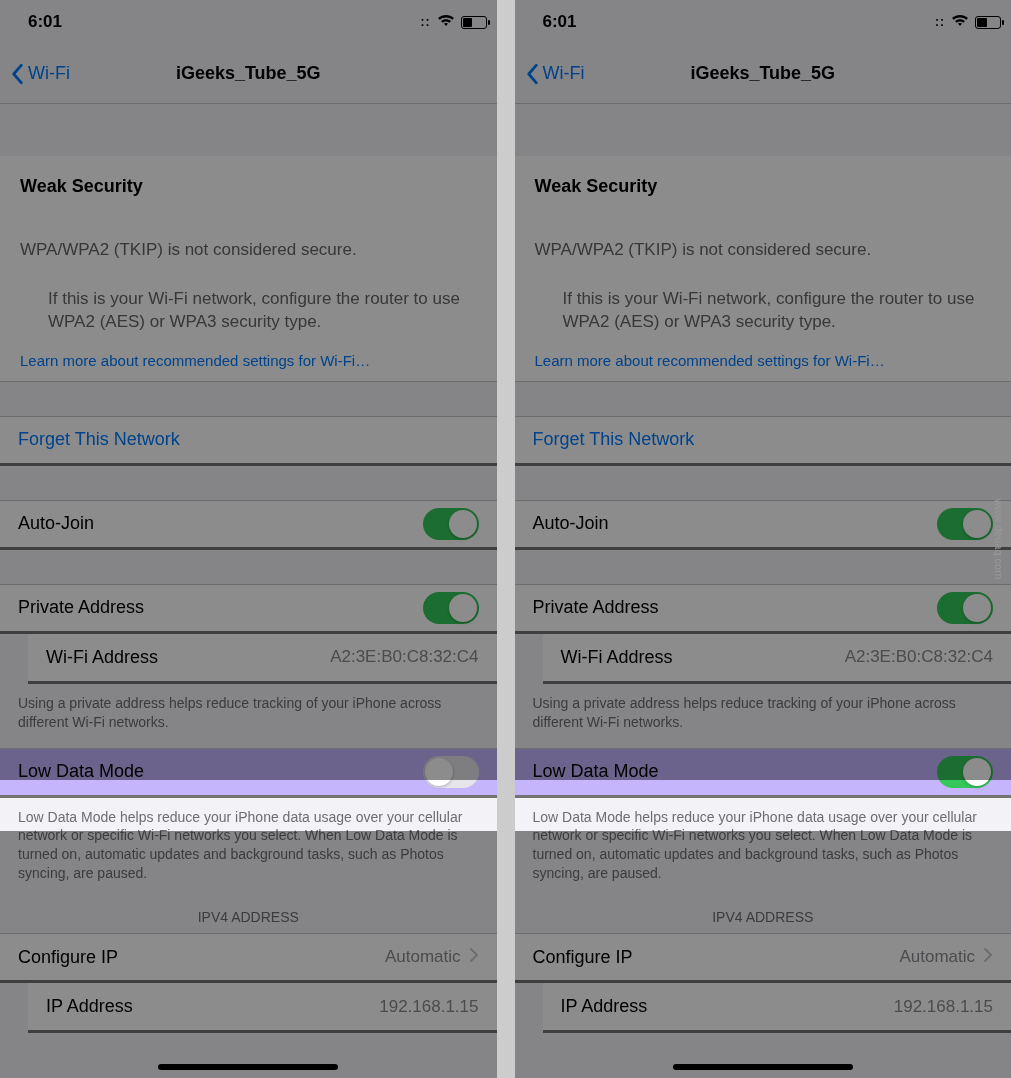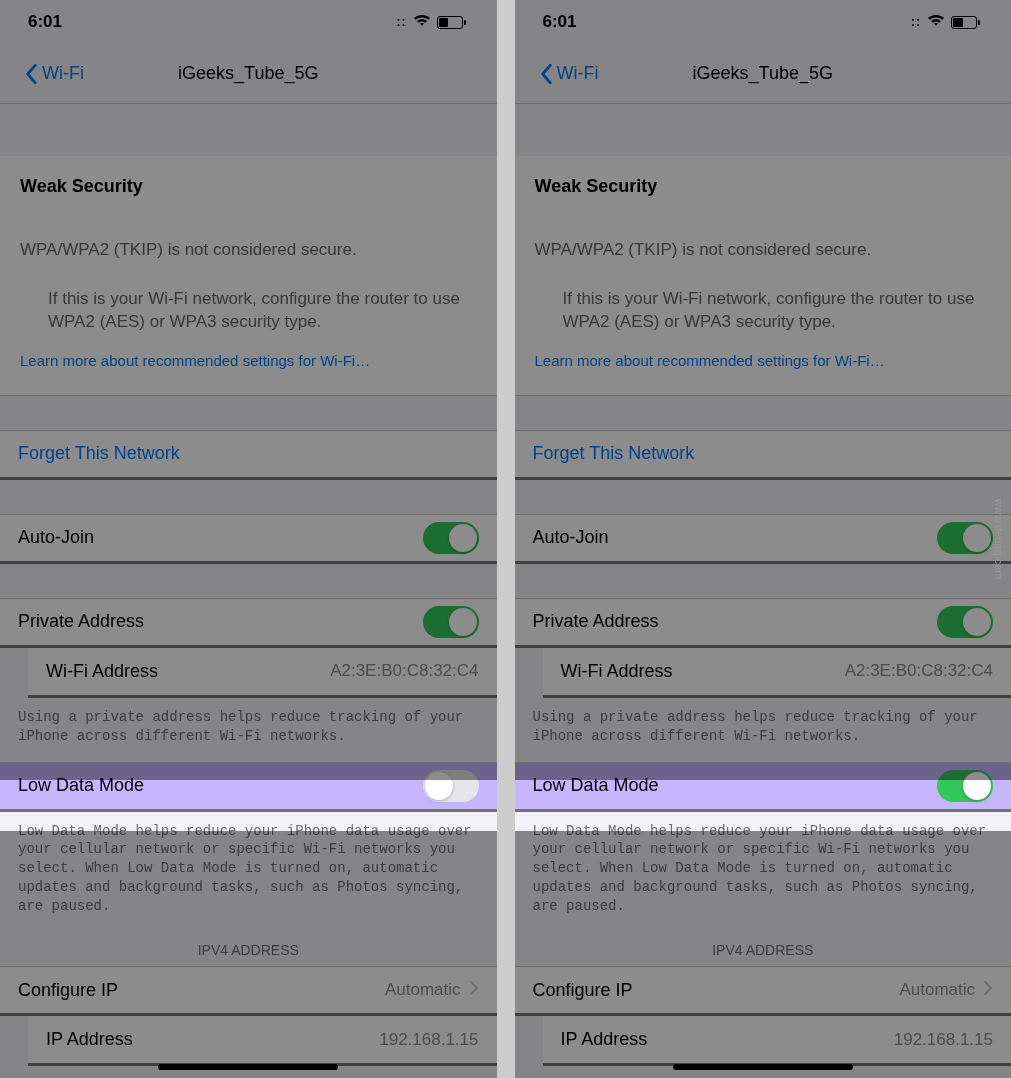--- a/index.html
+++ b/index.html
@@ -21,49 +21,49 @@
   }
   
   .dim-top { position:absolute; left:0; right:0; top:0; height:780px; background: rgba(0,0,0,0.45); pointer-events:none; z-index:50;}
   .dim-bottom { position:absolute; left:0; right:0; top:831px; bottom:0; background: rgba(0,0,0,0.45); pointer-events:none; z-index:50;}
 
   .status-bar {
     height: 44px;
     display:flex;
     align-items:center;
     justify-content:space-between;
-    padding: 0 34px 0 28px;
+    padding: 0 10px 0 28px;
     font-size: 17px;
     font-weight: 600;
   }
   .status-icons { display:flex; align-items:center; gap:6px; }
   .signal-dots { font-size:12px; letter-spacing:1px; line-height:1; }
   .wifi-glyph { font-size:16px; }
   .battery {
     width: 26px; height: 13px; border:1px solid #000; border-radius:3px; position:relative;
   }
   .battery::after{ content:""; position:absolute; right:-4px; top:3px; width:2px; height:5px; background:#000; border-radius:1px;}
   .battery-fill{ position:absolute; left:1px; top:1px; bottom:1px; width:40%; background:#000; border-radius:1px;}
 
   .nav {
     height: 60px;
     display:flex; align-items:center; justify-content:center;
     position:relative;
     border-bottom:1px solid #c6c6c8;
     background:#f2f2f7;
   }
   .nav-back {
-    position:absolute; left:24px; display:flex; align-items:center;
+    position:absolute; left:10px; display:flex; align-items:center;
     color:#007aff; font-size:18px;
   }
   .nav-back svg { width:14px; height:22px; margin-right:4px; }
-  .nav-title { font-size:18px; font-weight:400; }
+  .nav-title { font-size:18px; font-weight:700; }
   .security-block {
     background:#fff;
-    padding: 20px 20px 26px 20px;
+    padding: 20px 20px 12px 20px;
     border-bottom:1px solid #c6c6c8;
   }
   .sec-title { font-size:18px; font-weight:600; margin-bottom:10px; }
   .sec-line1 { font-size:17px; color:#666; line-height:1.35; margin-bottom:26px;margin-top:42px;}
   .sec-line2 { font-size:17px; color:#666; line-height:1.35; margin-bottom:18px;margin-left:28px;}
   .learn-more { color:#007aff; font-size:15px; }
 
   .spacer { height:34px; }
 
   .cell {
@@ -86,21 +86,21 @@
   }
   .toggle.on { background:#34c759; }
   .toggle .knob {
     position:absolute; top:2px; width:28px; height:28px; border-radius:50%;
     background:#fff; box-shadow:0 1px 3px rgba(0,0,0,0.25);
   }
   .toggle.on .knob { right:2px; }
   .toggle.off .knob { left:2px; }
 
   .footer-text {
-    font-size:14px; color:#6d6d72; padding:10px 18px 6px 18px; line-height:1.35;font-family:Liberation Mono, monospace;
+    font-size:14px; color:#6d6d72; padding:10px 18px 6px 18px; line-height:1.35;
   }
   .section-label {
     font-size:14px; color:#6d6d72; padding:20px 18px 8px 18px; text-transform:uppercase;text-align:center;
   }
 
   
   .highlight-cell { background:#c4b5fd; }
 
   .home-indicator {
     position:absolute; bottom:8px; left:50%; transform:translateX(-50%);

